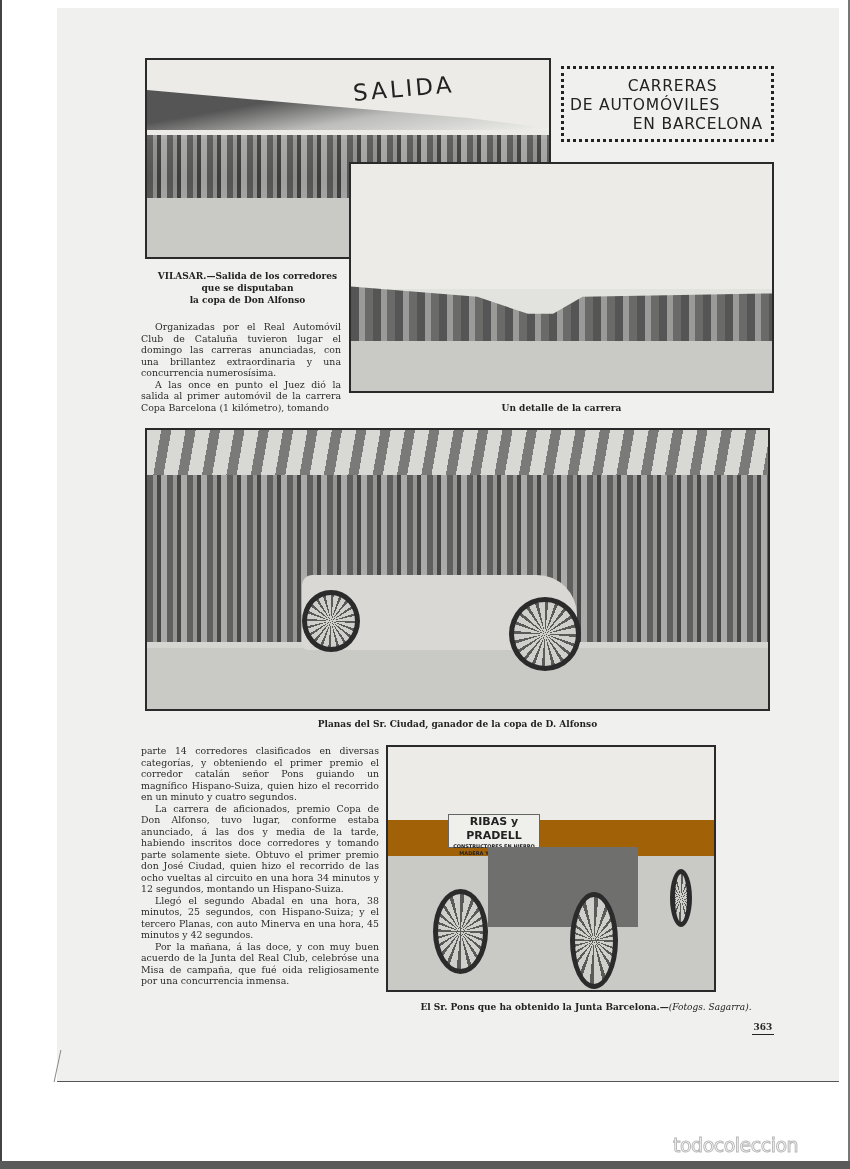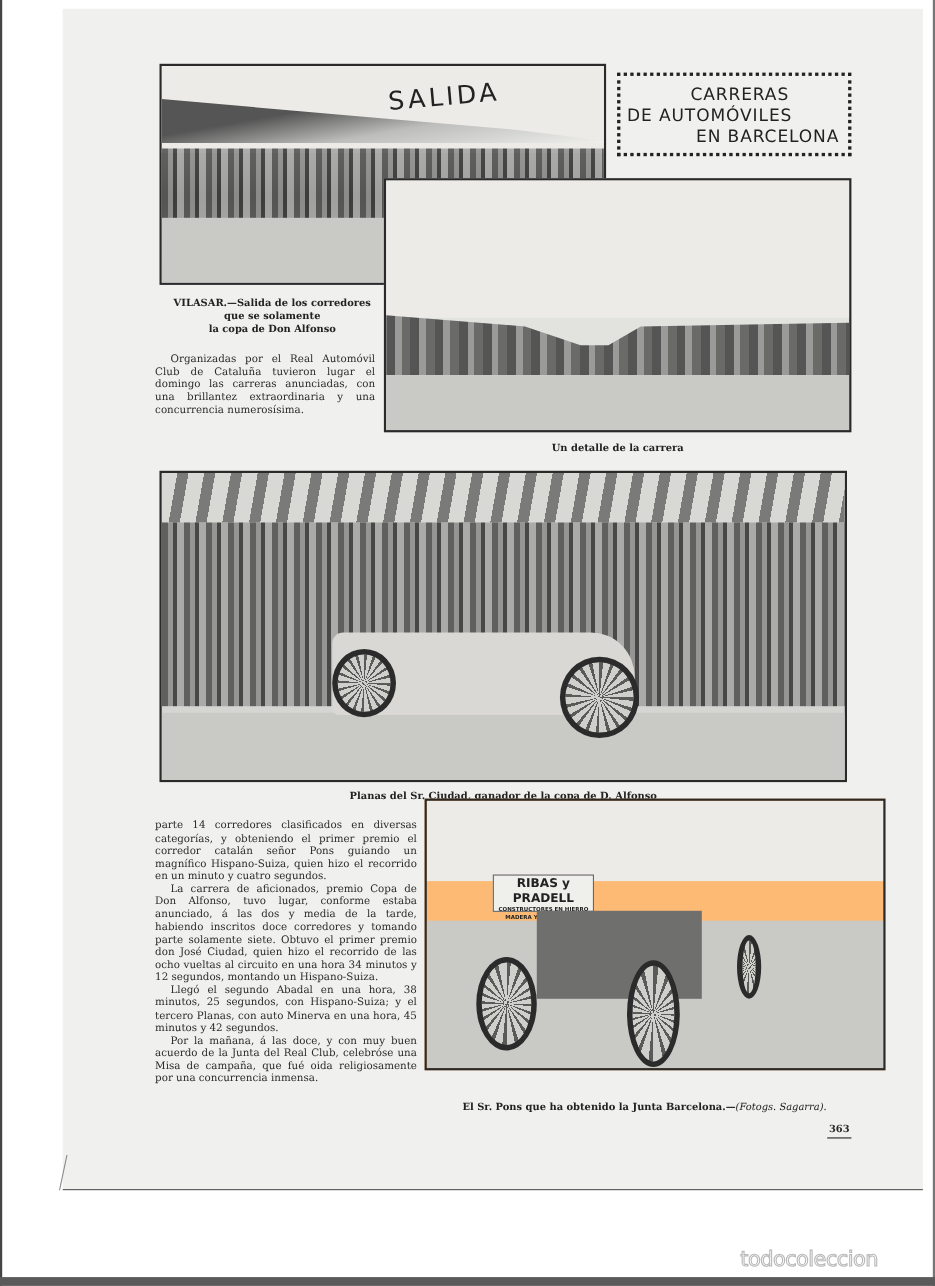--- a/index.html
+++ b/index.html
@@ -63,21 +63,21 @@
   #photo-llegada .crowd { top:16%; height:60%; }
   #photo-llegada .car {
     position:absolute; left:155px; top:145px; width:275px; height:75px;
     background:#d9d8d4; border-radius:10px 40px 6px 6px;
   }
   .wheel {
     position:absolute; border-radius:50%; border:5px solid #2b2b2b; box-sizing:border-box;
     background:repeating-conic-gradient(#5a5a58 0 6deg,#cfcfcc 6deg 18deg);
   }
 
-  #photo-pons { left:386px; top:726px; width:419px; height:247px; background:#fdba74; }
+  #photo-pons { left:386px; top:745px; width:330px; height:247px; background:#a16207; }
   #photo-pons .sign {
     position:absolute; left:60px; top:67px; width:90px; height:32px;
     background:#efefec; border:1px solid #666; font-family:"DejaVu Sans", sans-serif;
     font-size:11px; font-weight:bold; text-align:center; line-height:14px; color:#222;
   }
   #photo-pons .sign small { display:block; font-size:5px; line-height:7px; font-weight:bold; }
   #photo-pons .car-body {
     position:absolute; left:100px; top:100px; width:150px; height:80px; background:#6f6f6d;
   }
 
@@ -141,26 +141,27 @@
 </div>
 
 <div class="photo" id="photo-detalle">
   <div class="sky" style="height:55%"></div>
   <div class="trees"></div>
   <div class="ground" style="height:22%"></div>
 </div>
 
 <div class="caption" id="cap-vilasar">
   <div>VILASAR.—Salida de los corredores</div>
-  <div>que se solamente</div>
+  <div>que se disputaban</div>
   <div>la copa de Don Alfonso</div>
 </div>
 
 <div class="col" id="col1">
   <p>Organizadas por el Real Automóvil Club de Cataluña tuvieron lugar el domingo las carreras anunciadas, con una brillantez extraordinaria y una concurrencia numerosísima.</p>
+  <p>A las once en punto el Juez dió la salida al primer automóvil de la carrera Copa Barcelona (1 kilómetro), tomando</p>
 </div>
 
 <div class="caption" id="cap-detalle">Un detalle de la carrera</div>
 
 <div class="photo" id="photo-llegada">
   <div class="awning"></div>
   <div class="crowd"></div>
   <div class="ground" style="height:22%"></div>
   <div class="car"></div>
   <div class="wheel" style="left:155px;top:160px;width:58px;height:62px;"></div>

